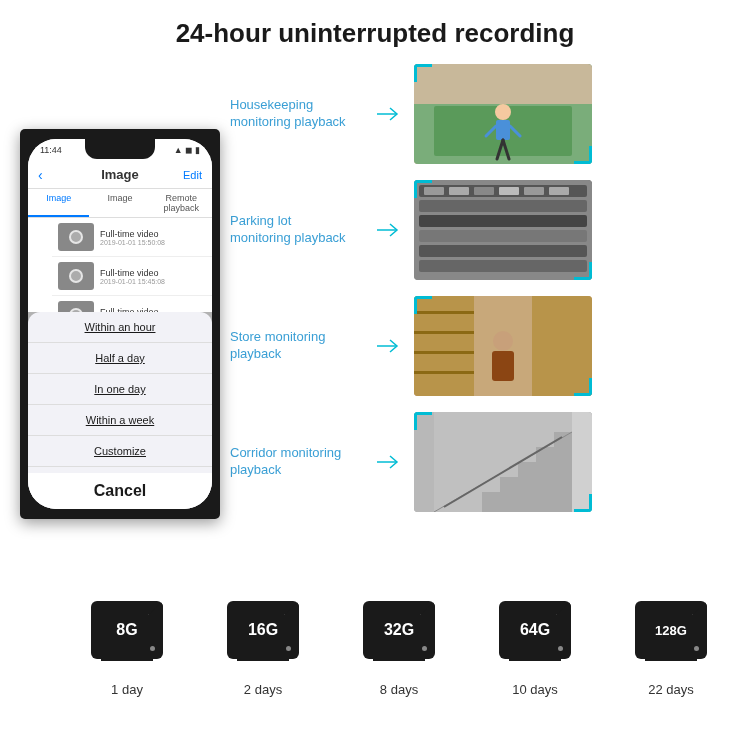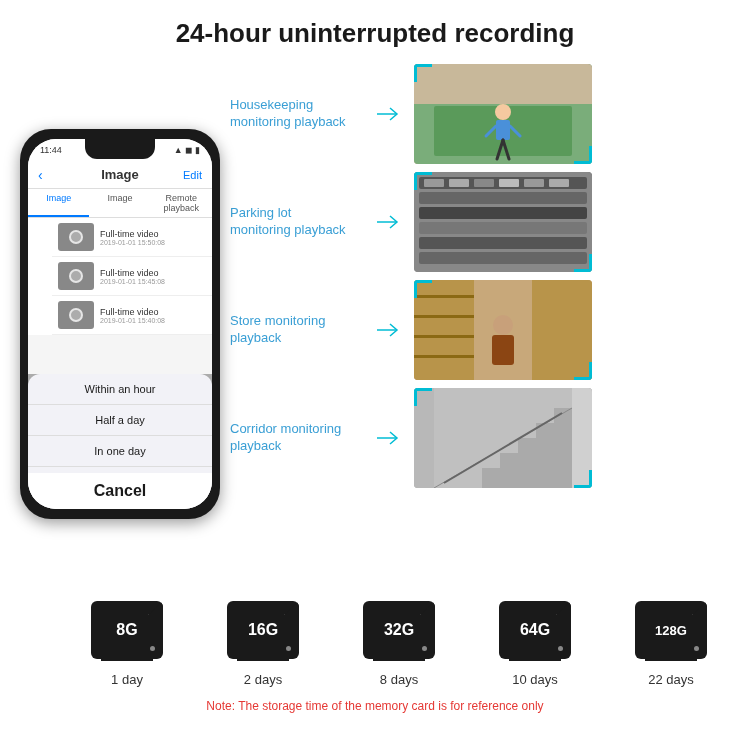--- a/index.html
+++ b/index.html
@@ -37,21 +37,21 @@
       flex-shrink: 0;
       display: flex;
       align-items: center;
       justify-content: center;
     }
 
     .phone {
       width: 205px;
       height: 390px;
       background: #1a1a1a;
-      border-radius: 31px;
+      border-radius: 5px;
       padding: 10px 8px;
       position: relative;
       box-shadow: 0 4px 15px rgba(0,0,0,0.4);
     }
 
     .phone-notch {
       width: 70px;
       height: 20px;
       background: #1a1a1a;
       border-radius: 0 0 12px 12px;
@@ -181,37 +181,38 @@
       border-radius: 12px 12px 0 0;
       overflow: hidden;
       margin: 0;
     }
     .phone-dropdown-item {
       padding: 9px 0;
       text-align: center;
       font-size: 11px;
       color: #1a1a1a;
       border-bottom: 1px solid #ddd;
+      text-decoration: underline;
     }
     .phone-dropdown-cancel {
       background: #fff;
       padding: 9px 0;
       text-align: center;
       font-size: 16px;
       font-weight: bold;
       color: #1a1a1a;
       margin-top: 6px;
     }
 
     
     .monitoring-section {
       flex: 1;
       display: flex;
       flex-direction: column;
-      gap: 8px;
+      gap: 16px;
       padding-top: 5px;
     }
 
     .monitoring-item {
       display: flex;
       align-items: center;
       gap: 12px;
     }
 
     .monitoring-label {
@@ -281,21 +282,21 @@
       gap: 16px;
       justify-content: center;
       align-items: flex-end;
       margin-bottom: 8px;
     }
 
     .storage-card {
       display: flex;
       flex-direction: column;
       align-items: center;
-      gap: 13px;
+      gap: 23px;
       padding-left: 48px;
     }
 
     .sd-card {
       width: 72px;
       height: 58px;
       background: #1a1a1a;
       border-radius: 6px 6px 6px 6px;
       position: relative;
       display: flex;
@@ -413,20 +414,22 @@
               <div class="phone-item-date">2019-01-01 15:40:08</div>
             </div>
           </div>
         </div>
 
         <div class="phone-dropdown">
           <div class="phone-dropdown-menu">
             <div class="phone-dropdown-item">Within an hour</div>
             <div class="phone-dropdown-item">Half a day</div>
             <div class="phone-dropdown-item">In one day</div>
+            <div class="phone-dropdown-item">Within a week</div>
+            <div class="phone-dropdown-item">Customize</div>
             <div class="phone-dropdown-cancel">Cancel</div>
           </div>
         </div>
       </div>
     </div>
   </div>
 
   <div class="monitoring-section">
 
     <div class="monitoring-item">
@@ -585,14 +588,13 @@
       <div class="sd-card">
         <span class="sd-card-label" style="font-size:13px;">128G</span>
         <div class="sd-card-dot"></div>
         <div class="sd-card-notch"></div>
       </div>
       <span class="storage-days">22 days</span>
     </div>
 
   </div>
 
-  <p class="storage-note">Note: The storage time of the memory card is for reference only</p>
 </div>
 
 </body></html>

